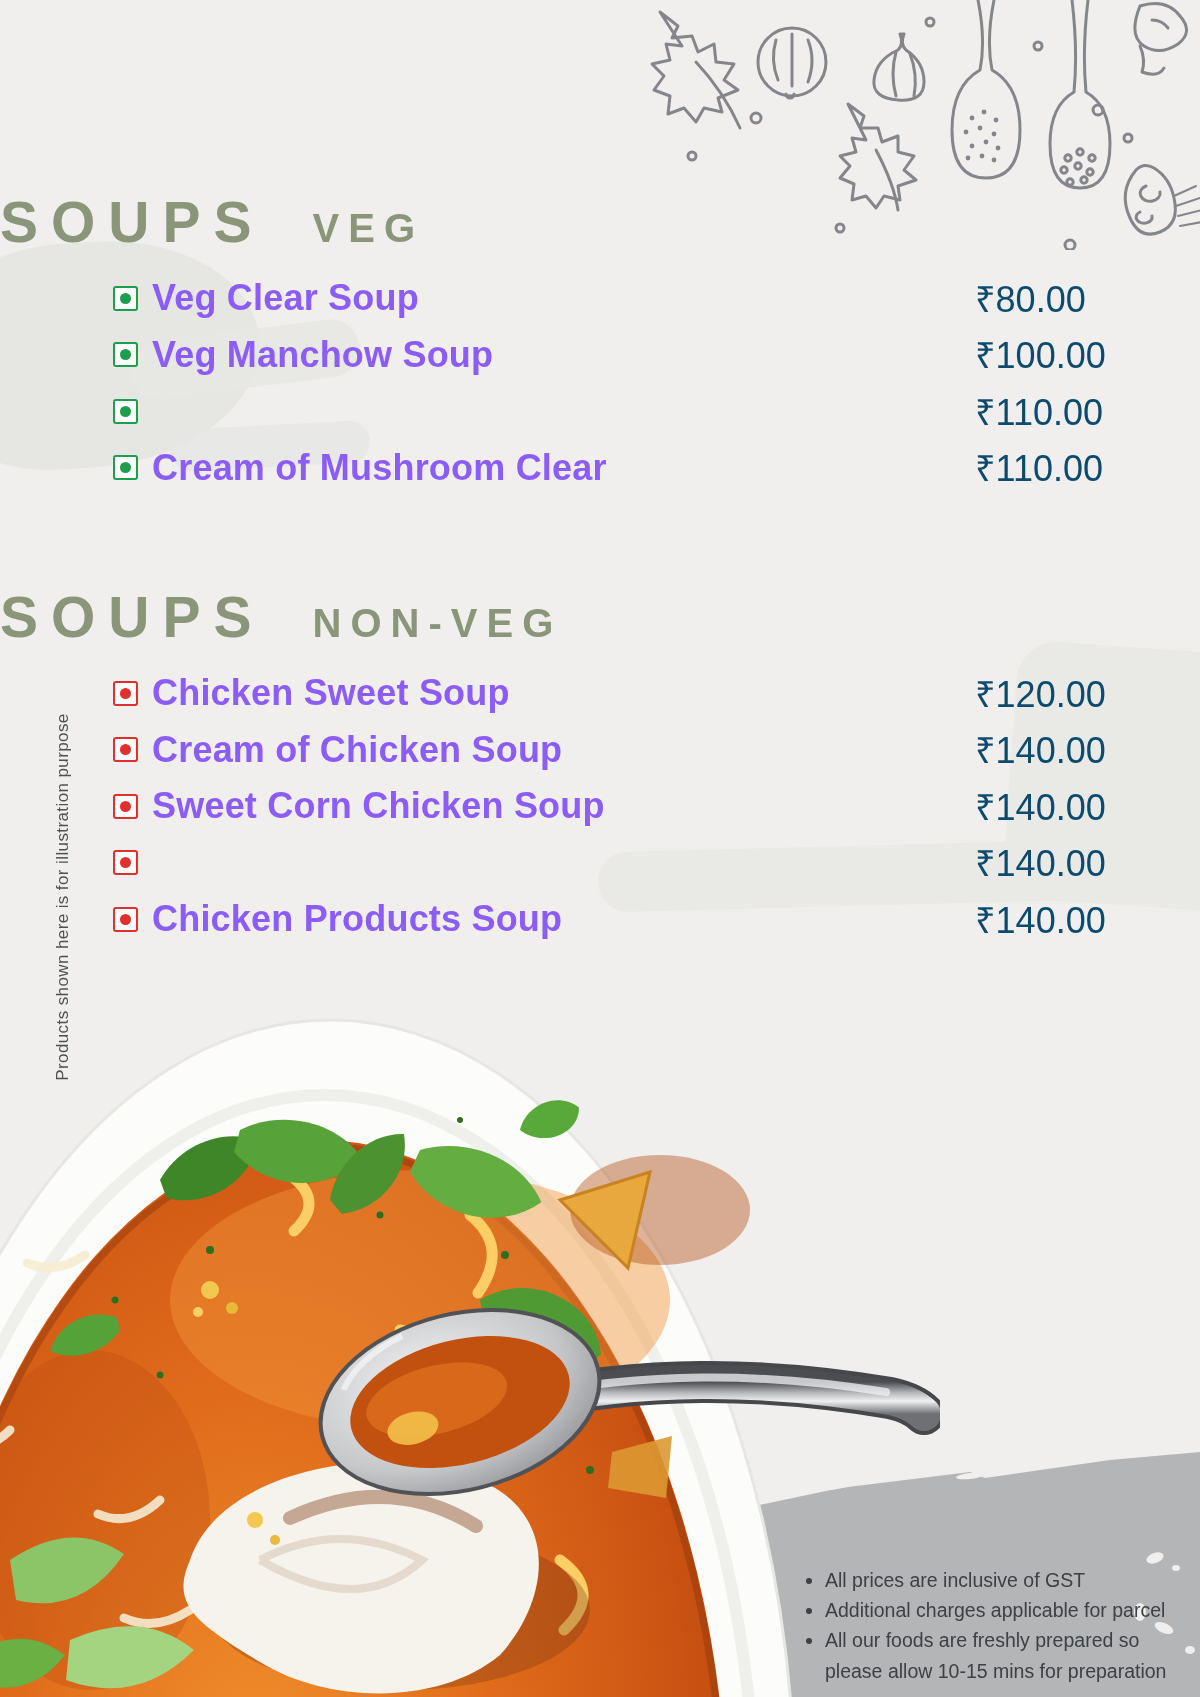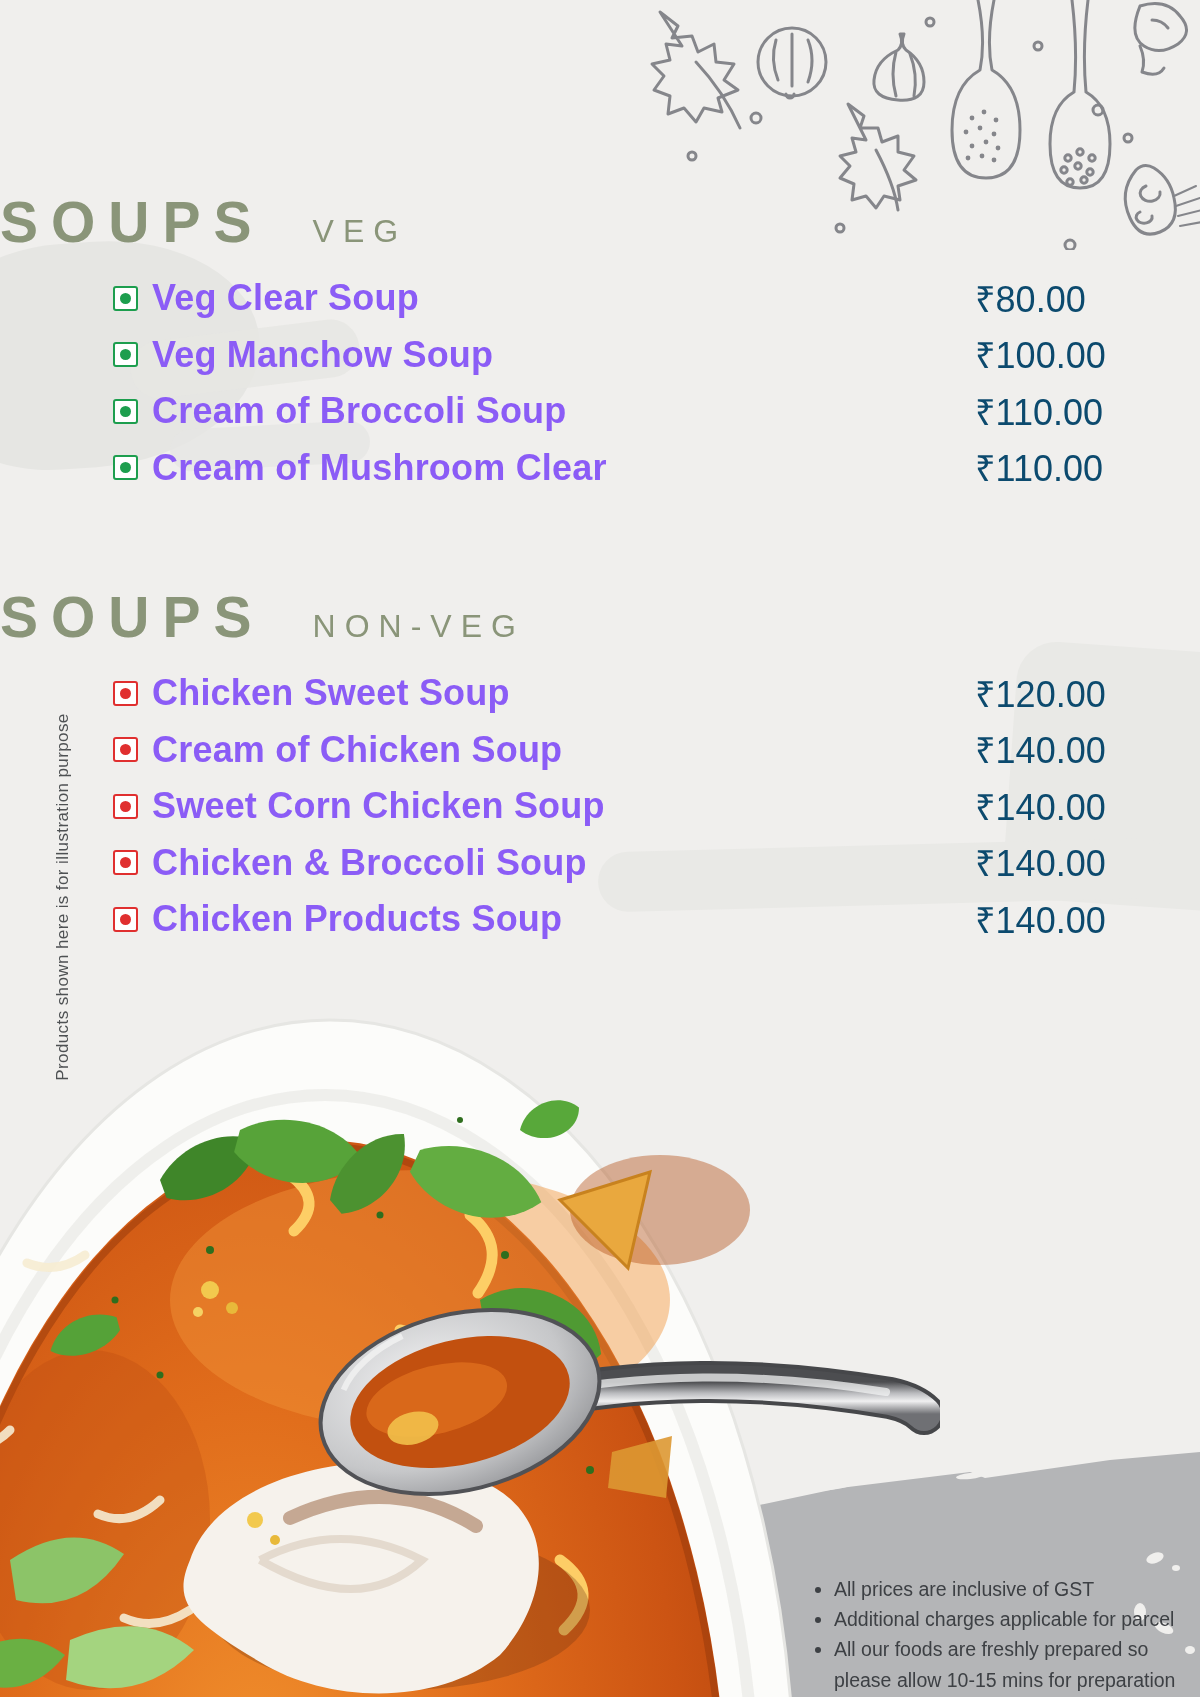--- a/index.html
+++ b/index.html
@@ -11,21 +11,21 @@
   .brush{position:absolute;background:#e6e6e3;}
   .brush-left{left:-70px;top:242px;width:330px;height:225px;border-radius:46% 54% 58% 42%;transform:rotate(-4deg);}
   .brush-left-tail1{left:130px;top:330px;width:230px;height:58px;border-radius:30px;transform:rotate(-7deg);opacity:.85;}
   .brush-left-tail2{left:170px;top:425px;width:200px;height:42px;border-radius:22px;transform:rotate(-3deg);opacity:.8;}
   .brush-right1{left:1010px;top:648px;width:260px;height:258px;border-radius:40px;transform:rotate(4deg);background:#e9e9e6;}
   .brush-right2{left:598px;top:845px;width:575px;height:60px;border-radius:30px;transform:rotate(-1.5deg);background:#e9e9e6;}
 
   
   .heading{position:absolute;left:0;width:100%;display:flex;align-items:baseline;gap:48px;color:#8a9579;}
   .heading .big{font-size:57px;font-weight:bold;letter-spacing:13px;}
-  .heading .small{font-size:32px;font-weight:normal;letter-spacing:9px;}
+  .heading .small{font-size:40px;font-weight:bold;letter-spacing:9px;}
   .heading-veg{top:189px;}
   .heading-nonveg{top:584px;}
 
   
   .list{position:absolute;left:105px;width:990px;}
   .list-veg{top:270px;}
   .list-nonveg{top:665px;}
   .row{position:relative;height:56.5px;display:flex;align-items:center;}
   .badge{width:21px;height:21px;margin-left:8px;margin-right:14px;background:#ffffff;
          border:2px solid #1d9e4e;border-radius:3px;display:flex;align-items:center;justify-content:center;flex:0 0 auto;}
@@ -41,21 +41,21 @@
     transform:rotate(-90deg);text-align:center;font-size:17px;color:#4e5153;letter-spacing:.4px;
   }
 
   
   .herbs-art{position:absolute;left:600px;top:0;}
   .gray-band{position:absolute;left:500px;top:1440px;}
   .soup-art{position:absolute;left:-140px;top:1000px;}
 
   
   .footer-notes{position:absolute;left:796px;top:1558px;width:400px;color:#3d4044;font-size:19.5px;line-height:1.55;}
-  .footer-notes ul{margin:16px;padding-left:22px;list-style:disc;}
+  .footer-notes ul{margin:7px;padding-left:22px;list-style:disc;}
   .footer-notes li{white-space:pre-line;}
 </style>
 </head>
 <body>
 
 <div class="page">
 
   <div class="brush brush-left"></div>
   <div class="brush brush-left-tail1"></div>
   <div class="brush brush-left-tail2"></div>
@@ -154,21 +154,20 @@
       <span class="badge">
           <span class="dot"></span>
         </span>
       <span class="iname">Veg Manchow Soup</span>
       <span class="iprice">₹100.00</span>
     </div>
     <div class="row">
       <span class="badge">
           <span class="dot"></span>
         </span>
-      <span class="iname">Cream of Broccoli Soup</span>
       <span class="iprice">₹110.00</span>
     </div>
     <div class="row">
       <span class="badge">
           <span class="dot"></span>
         </span>
       <span class="iname">Cream of Mushroom Clear</span>
       <span class="iprice">₹110.00</span>
     </div>
   </div>
@@ -197,21 +196,20 @@
       <span class="badge nonveg">
           <span class="dot"></span>
         </span>
       <span class="iname">Sweet Corn Chicken Soup</span>
       <span class="iprice">₹140.00</span>
     </div>
     <div class="row">
       <span class="badge nonveg">
           <span class="dot"></span>
         </span>
-      <span class="iname">Chicken &amp; Broccoli Soup</span>
       <span class="iprice">₹140.00</span>
     </div>
     <div class="row">
       <span class="badge nonveg">
           <span class="dot"></span>
         </span>
       <span class="iname">Chicken Products Soup</span>
       <span class="iprice">₹140.00</span>
     </div>
   </div>

